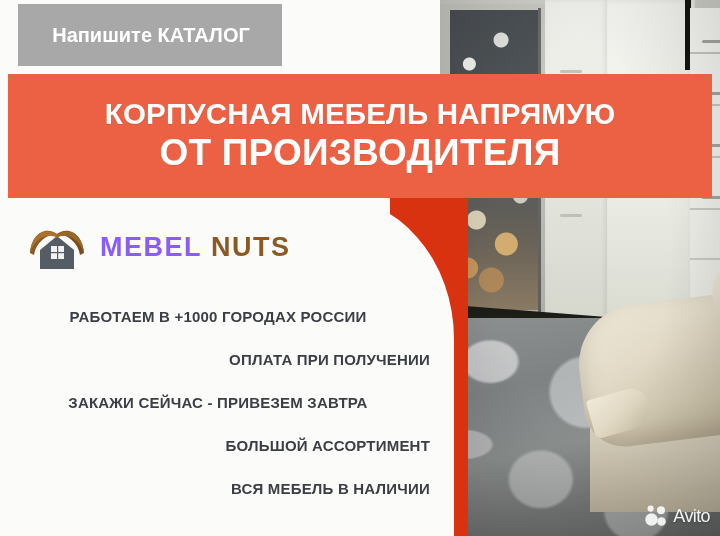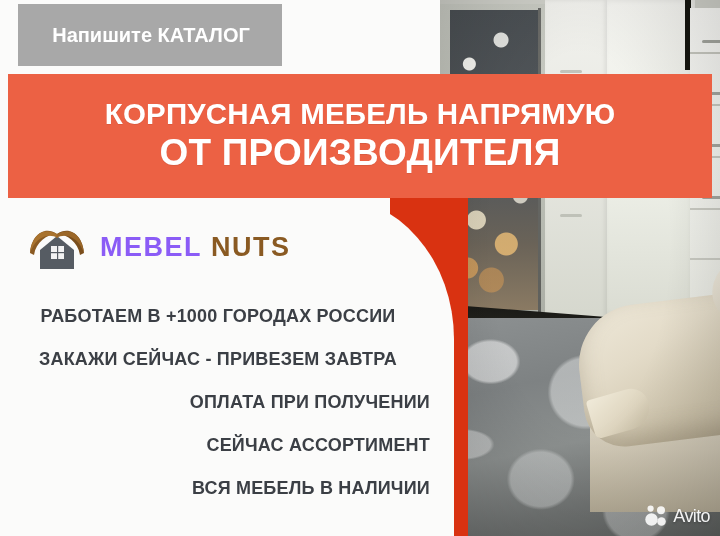--- a/index.html
+++ b/index.html
@@ -171,21 +171,21 @@
 
   
   .features{
     position:absolute;left:0;top:295px;width:436px;height:215px;
     z-index:6;
     display:flex;flex-direction:column;
   }
   .feature{
     color:#3b3f45;
     font-weight:bold;
-    font-size:18px;
+    font-size:15px;
     letter-spacing:.2px;
     line-height:43px;
     white-space:nowrap;
     text-align:right;
     padding-right:8px;
   }
   .feature.f1{text-align:center;padding-right:0;}
   .feature.f2{text-align:center;padding-right:0;}
   .feature.f3{padding-right:6px;}
   .feature.f4{padding-right:6px;}
@@ -265,23 +265,23 @@
         <path d="M31 15 C47 7 56 18 58 34 C53 20 42 13 30 19 Z" fill="#9B6728"></path>
       </svg>
     </span>
     <span class="logo-text">
       <span class="logo-mebel">MEBEL</span><span class="logo-nuts">NUTS</span>
     </span>
   </div>
 
   <div class="features">
     <div class="feature f1">РАБОТАЕМ В +1000 ГОРОДАХ РОССИИ</div>
+    <div class="feature f3">ОПЛАТА ПРИ ПОЛУЧЕНИИ</div>
     <div class="feature f2">ЗАКАЖИ СЕЙЧАС - ПРИВЕЗЕМ ЗАВТРА</div>
-    <div class="feature f3">ОПЛАТА ПРИ ПОЛУЧЕНИИ</div>
-    <div class="feature f4">СЕЙЧАС АССОРТИМЕНТ</div>
+    <div class="feature f4">БОЛЬШОЙ АССОРТИМЕНТ</div>
     <div class="feature f5">ВСЯ МЕБЕЛЬ В НАЛИЧИИ</div>
   </div>
 
   <div class="avito">
     <span class="avito-dots">
       <svg viewBox="0 0 24 24" width="24" height="24">
         <circle cx="7.5" cy="15.5" r="6.2" fill="#ffffff" opacity=".95"></circle>
         <circle cx="17.5" cy="17.5" r="4.3" fill="#ffffff" opacity=".95"></circle>
         <circle cx="17.0" cy="6.3" r="4.0" fill="#ffffff" opacity=".95"></circle>
         <circle cx="6.6" cy="4.6" r="3.1" fill="#ffffff" opacity=".95"></circle>

